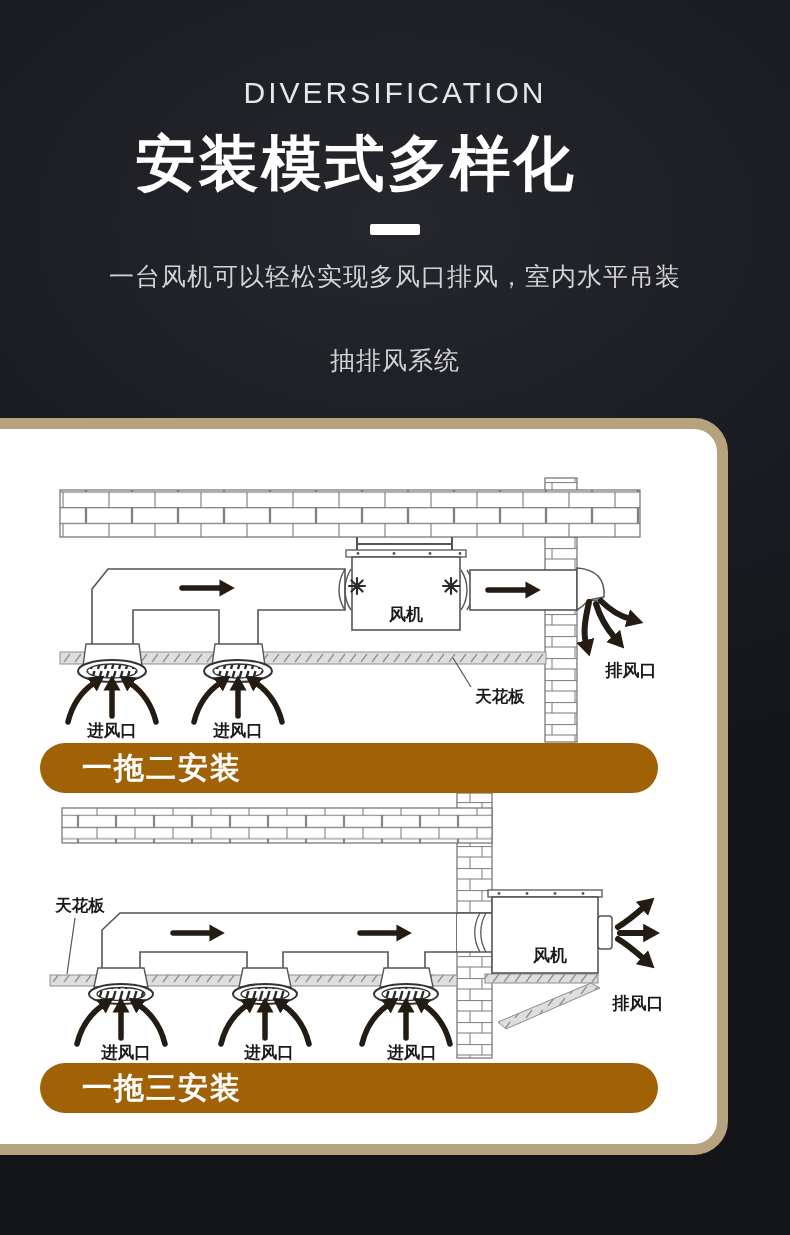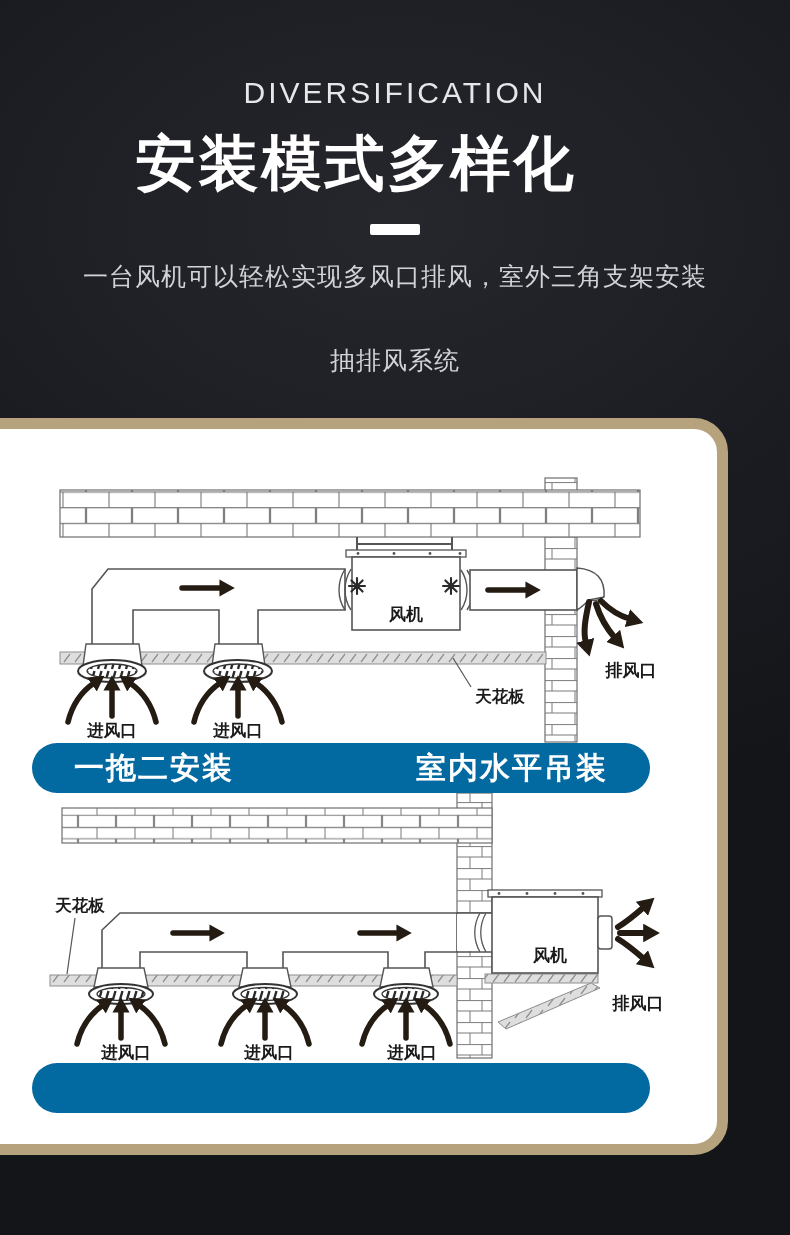--- a/index.html
+++ b/index.html
@@ -28,36 +28,36 @@
   .hdr-desc.line2{top:308px;margin-top:36px;}
   .panel{
     position:absolute;left:-40px;top:418px;width:768px;height:737px;
     box-sizing:border-box;background:#ffffff;
     border:11px solid #b6a37e;border-radius:34px;
   }
   .diagram{position:absolute;}
   #diagram1{left:40px;top:460px;}
   #diagram2{left:40px;top:780px;}
   .pill{
-    position:absolute;left:32px;width:618px;height:50px;border-radius:26px;
-    background:#0369a1;display:flex;align-items:center;justify-content:space-between;
+    position:absolute;left:40px;width:618px;height:50px;border-radius:26px;
+    background:#a16207;display:flex;align-items:center;justify-content:space-between;
     padding:0 42px;box-sizing:border-box;
   }
   #pill1{top:743px;}
   #pill2{top:1063px;}
   .pill span{font-size:30px;font-weight:700;color:#ffffff;letter-spacing:2px;white-space:nowrap;}
   svg text{font-family:"Liberation Sans","DejaVu Sans",sans-serif;fill:#1a1a1a;font-weight:600;}
 </style>
 </head>
 <body>
 
 <div class="hdr-eyebrow">DIVERSIFICATION</div>
 <div class="hdr-title">安装模式多样化</div>
 <div class="hdr-dash"></div>
-<div class="hdr-desc line1">一台风机可以轻松实现多风口排风，室外三角支架安装</div>
+<div class="hdr-desc line1">一台风机可以轻松实现多风口排风，室内水平吊装</div>
 <div class="hdr-desc line2">抽排风系统</div>
 
 <div class="panel"></div>
 
 <svg id="diagram1" class="diagram" width="640" height="285" viewBox="0 0 640 285">
   <defs>
     <pattern id="brickA" width="46" height="31.4" patternUnits="userSpaceOnUse">
       <path d="M0,0.6 H46 M0,16.3 H46 M23,0.6 V16.3 M0.6,16.3 V31.4 M45.4,16.3 V31.4" stroke="#7a7a7a" stroke-width="1.1" fill="none"></path>
     </pattern>
     <pattern id="brickB" width="38" height="23.4" patternUnits="userSpaceOnUse">
@@ -244,16 +244,16 @@
   <text x="40" y="131" text-anchor="middle" font-size="16.5">天花板</text>
   <line x1="35" y1="138" x2="27" y2="194" stroke="#555555" stroke-width="1.2"></line>
   <text x="86" y="278" text-anchor="middle" font-size="16.5">进风口</text>
   <text x="229" y="278" text-anchor="middle" font-size="16.5">进风口</text>
   <text x="372" y="278" text-anchor="middle" font-size="16.5">进风口</text>
   <text x="598" y="229" text-anchor="middle" font-size="17">排风口</text>
 </svg>
 
 <div class="pill" id="pill1">
   <span>一拖二安装</span>
-  <span>室内水平吊装</span>
 </div>
 <div class="pill" id="pill2">
+  <span>一拖三安装</span>
 </div>
 
 </body></html>

